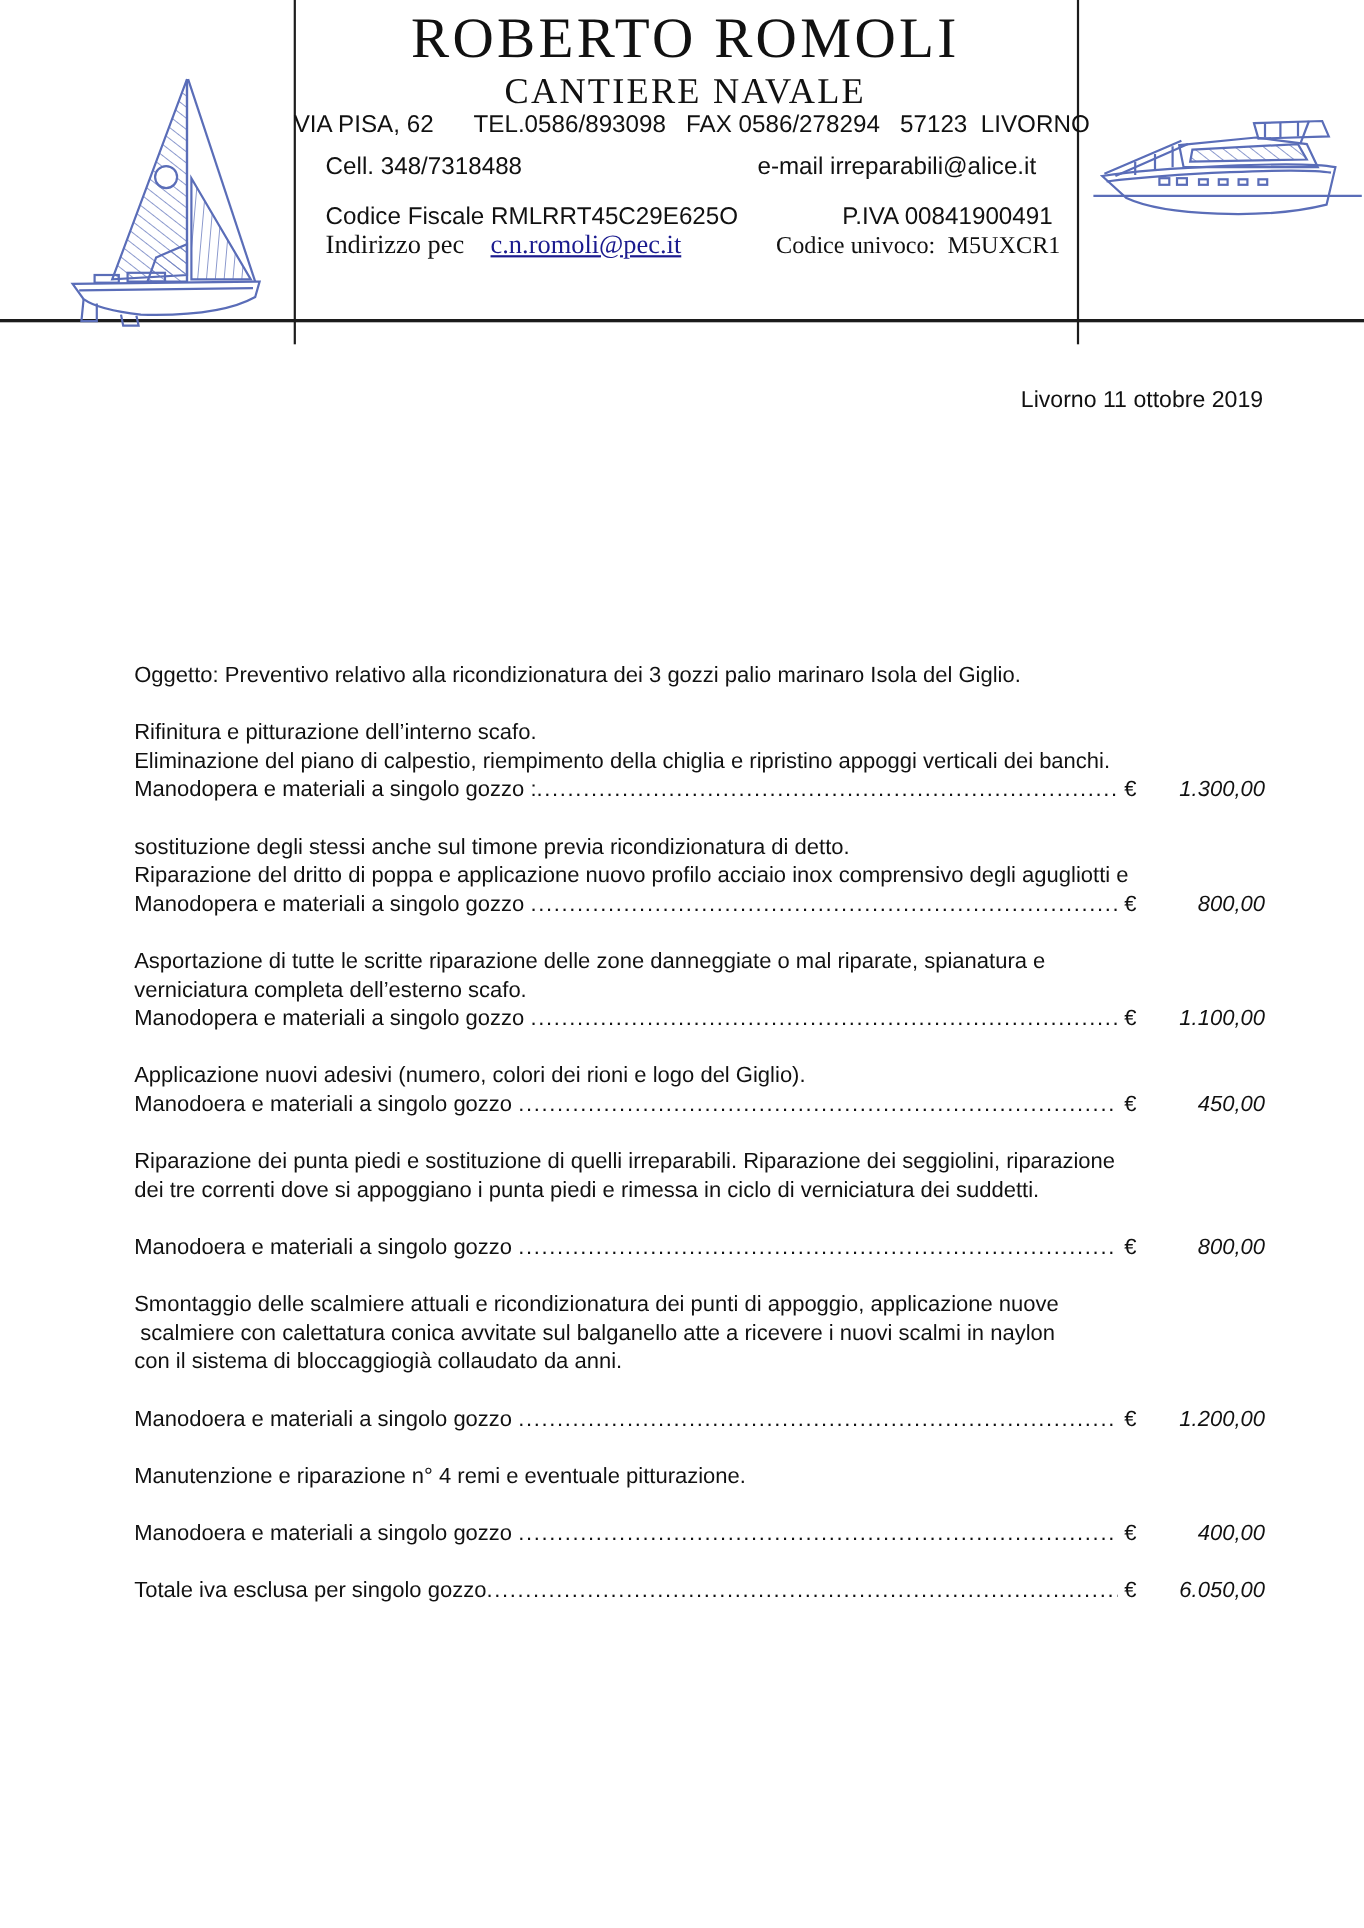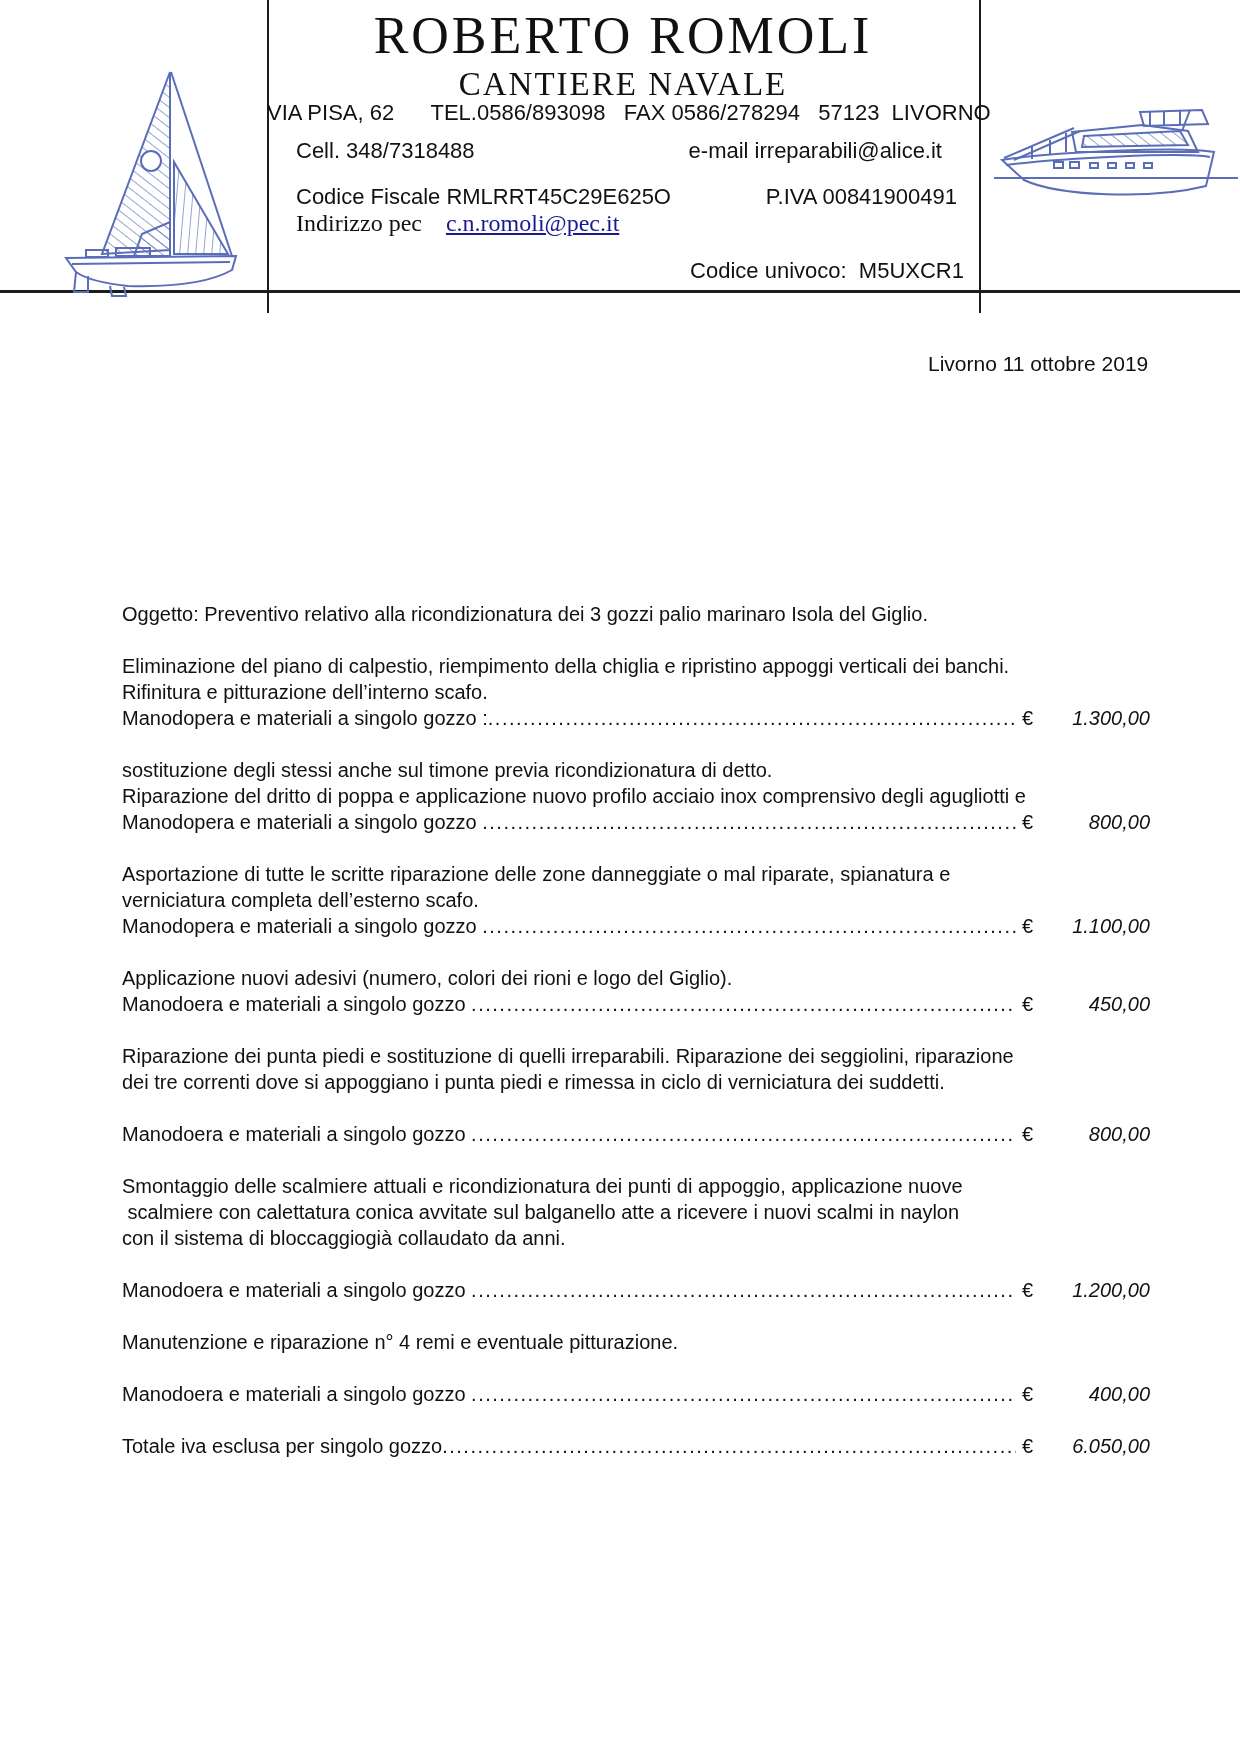--- a/index.html
+++ b/index.html
@@ -121,33 +121,33 @@
     </div>
     <div class="hdr-row row-cf">
       <span>Codice Fiscale RMLRRT45C29E625O</span>
       <span>P.IVA 00841900491</span>
     </div>
     <div class="hdr-row row-pec">
       <span class="pec-left">
         <span>Indirizzo pec</span>
         <a class="pec-link">c.n.romoli@pec.it</a>
       </span>
-      <span style="font-family:Liberation Sans, sans-serif; font-size:22px;margin-top:48px;">Codice univoco:  M5UXCR1</span>
+      <span style="font-family:Liberation Serif, serif; font-size:22px;">Codice univoco:  M5UXCR1</span>
     </div>
   </div>
 
   <div class="date-line">Livorno 11 ottobre 2019</div>
 
   <div class="content">
     <p class="subject">Oggetto: Preventivo relativo alla ricondizionatura dei 3 gozzi palio marinaro Isola del Giglio.</p>
     <div id="items-container">
   <div class="item">
     <div class="desc">
+            <div class="desc-line">Rifinitura e pitturazione dell’interno scafo.</div>
             <div class="desc-line">Eliminazione del piano di calpestio, riempimento della chiglia e ripristino appoggi verticali dei banchi.</div>
-            <div class="desc-line">Rifinitura e pitturazione dell’interno scafo.</div>
           </div>
     <div class="price-row">
       <span class="plabel">Manodopera e materiali a singolo gozzo :</span>
       <span class="leader">............................................................................................................................................................................................</span>
       <span class="euro">€</span>
       <span class="amount">1.300,00</span>
     </div>
   </div>
 
   <div class="item">

